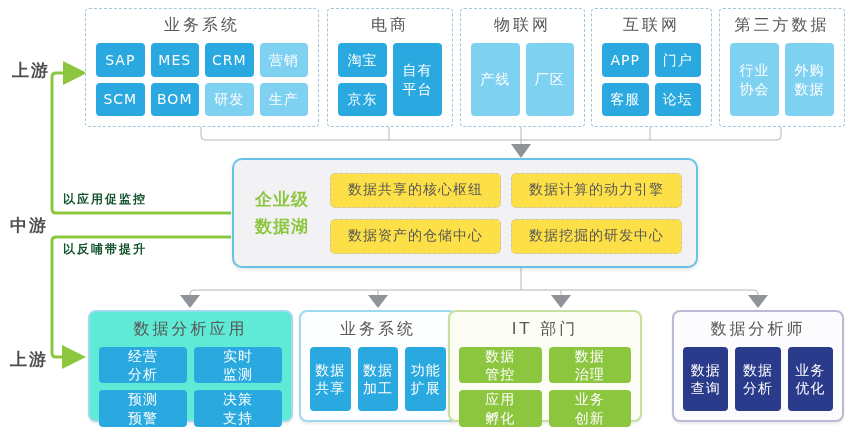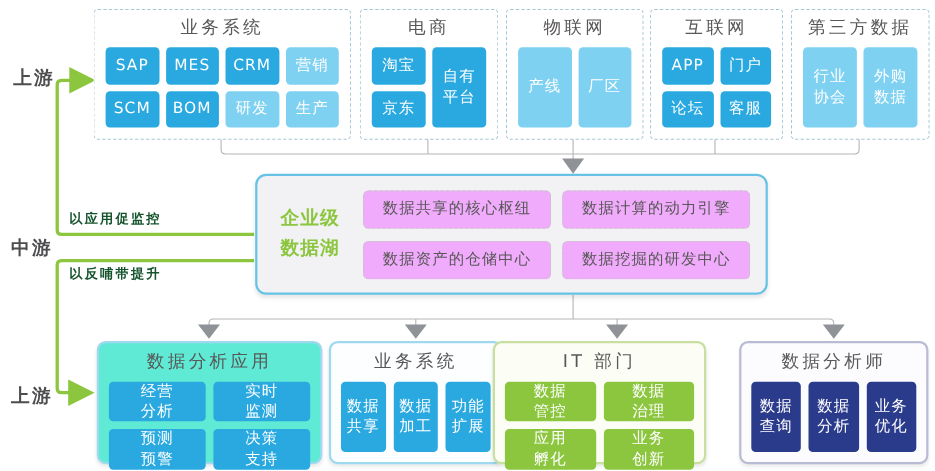--- a/index.html
+++ b/index.html
@@ -35,21 +35,21 @@
   .tile.green{background:#8cc63f;}
   .tile.navy{background:#2b3b8c;}
 
   
   .lake{position:absolute;left:232px;top:158px;width:466px;height:110px;
     background:#f2f2f4;border:2px solid #66c3e6;border-radius:10px;
     box-shadow:0 2px 4px rgba(0,0,0,.10);display:flex;align-items:center;box-sizing:border-box;}
   .lake-title{width:96px;text-align:center;color:#8cc63f;font-weight:700;font-size:17px;
     line-height:1.6;white-space:pre-line;letter-spacing:1px;}
   .pills{flex:1;display:grid;grid-template-columns:1fr 1fr;gap:11px 10px;margin-right:14px;}
-  .pill{background:#f0abfc;border:1px dashed #c4c4c4;border-radius:5px;height:33px;
+  .pill{background:#fde047;border:1px dashed #c4c4c4;border-radius:5px;height:33px;
     display:flex;align-items:center;justify-content:center;font-size:14px;color:#595757;letter-spacing:1px;}
 
   
   .dst-box{position:absolute;top:310px;height:112px;background:#fff;border-radius:8px;
     box-shadow:0 2px 3px rgba(0,0,0,.08);box-sizing:border-box;}
   .d1{left:88px;width:205px;border:2px solid #9ed9f0;background:#5eead4;}
   .d2{left:299px;width:158px;border:2px solid #9ed9f0;background:#fdfeff;}
   .d3{left:448px;width:194px;border:2px solid #c7e0a0;background:#fcfdf5;}
   .d4{left:672px;width:172px;border:2px solid #b9bbd4;background:#fcfcfe;}
   .dst-box .box-title{top:7px;}
@@ -125,22 +125,22 @@
       <div class="tile lblue">产线</div>
       <div class="tile lblue">厂区</div>
     </div>
   </div>
 
   <div class="src-box s4">
     <div class="box-title">互联网</div>
     <div class="tiles g22">
       <div class="tile blue">APP</div>
       <div class="tile blue">门户</div>
+      <div class="tile blue">客服</div>
       <div class="tile blue">论坛</div>
-      <div class="tile blue">客服</div>
     </div>
   </div>
 
   <div class="src-box s5">
     <div class="box-title">第三方数据</div>
     <div class="tiles g21">
       <div class="tile lblue">行业
 协会</div>
       <div class="tile lblue">外购
 数据</div>

